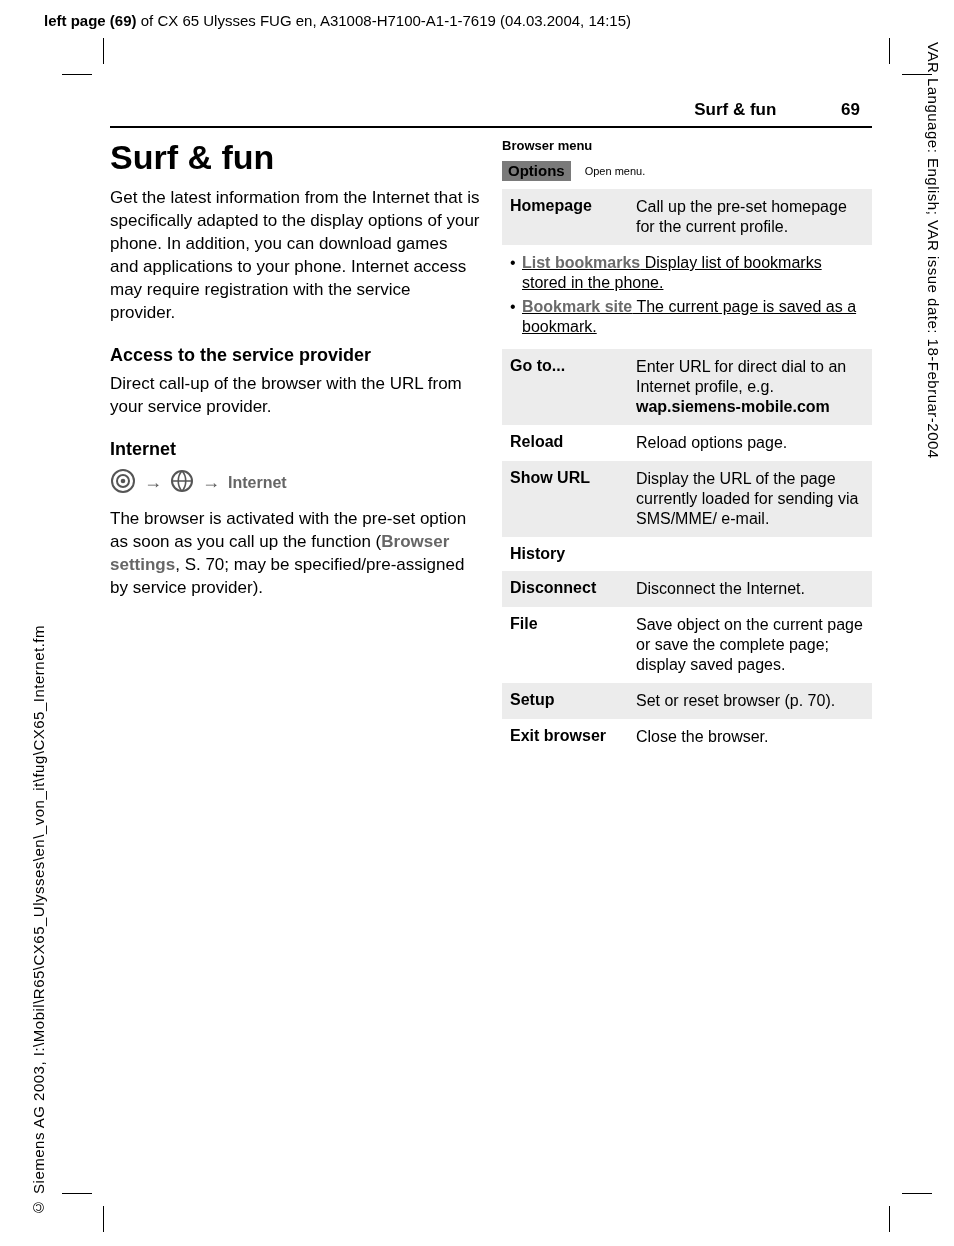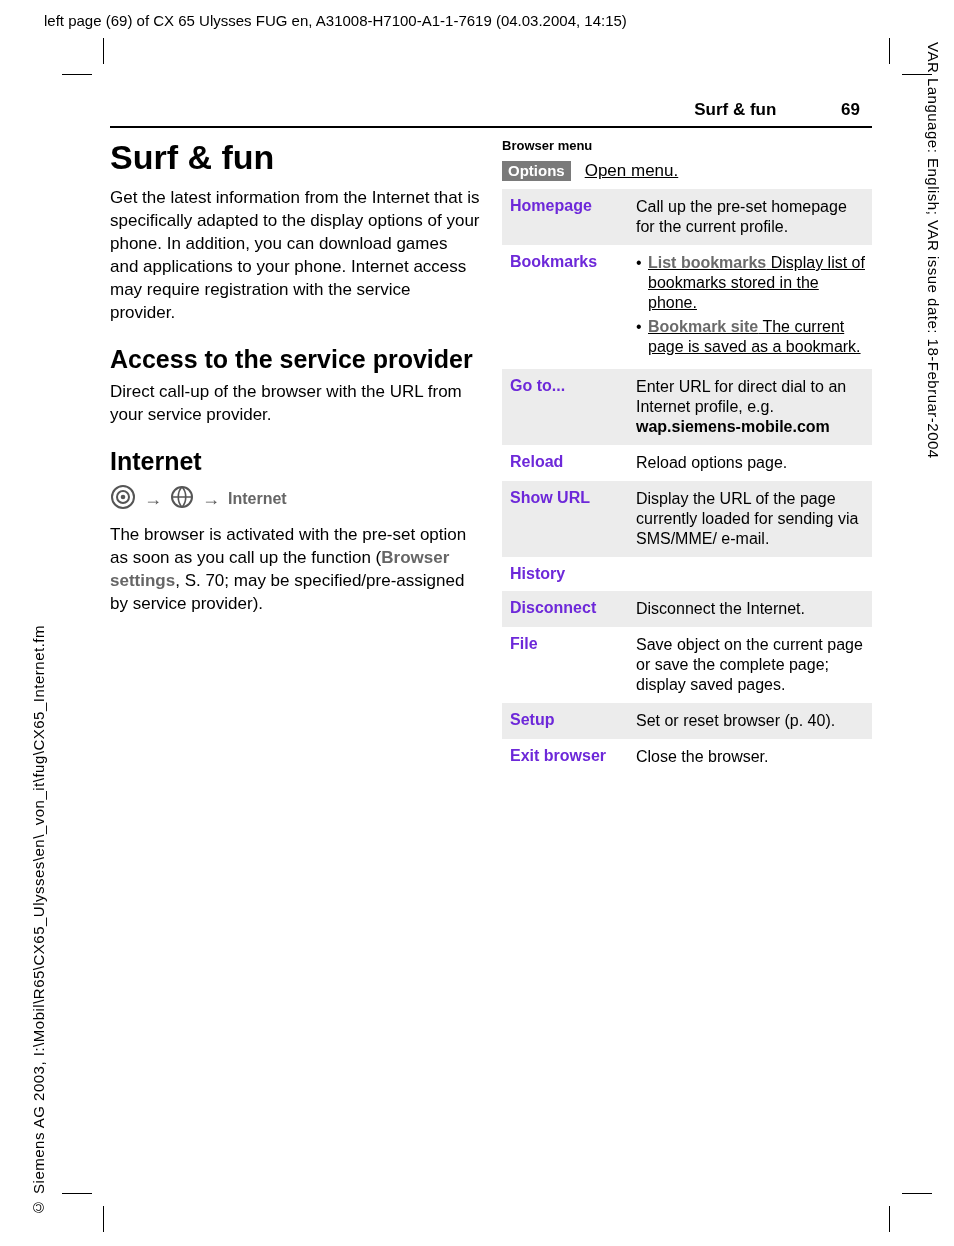--- a/index.html
+++ b/index.html
@@ -10,21 +10,21 @@
     background: #fff;
     position: relative;
     color: #000;
   }
   .top-header {
     position: absolute;
     top: 12px;
     left: 44px;
     font-size: 15px;
   }
-  .top-header .bold { font-weight: normal; margin-top: 40px; }
+  .top-header .bold { font-weight: bold; margin-top: 40px; }
   .right-vertical {
     position: absolute;
     top: 42px;
     right: 12px;
     writing-mode: vertical-rl;
     font-size: 15px;
     letter-spacing: 0.5px;
   }
   .left-vertical {
     position: absolute;
@@ -71,21 +71,21 @@
     font-size: 34px;
     font-weight: bold;
     margin-bottom: 10px;
   }
   .body-text {
     font-size: 17px;
     line-height: 1.35;
     margin-bottom: 20px;
   }
   h2.subtitle {
-    font-size: 25px;
+    font-size: 18px;
     font-weight: bold;
     line-height: 1.15;
     margin-bottom: 8px;
   }
   .nav-line {
     display: flex;
     align-items: center;
     gap: 8px;
     margin: 4px 0 10px 0;
     color: #555;
@@ -101,38 +101,38 @@
     margin-bottom: 8px;
   }
   .options-row {
     display: flex;
     align-items: center;
     gap: 14px;
     margin-bottom: 8px;
   }
   .options-badge {
     background: #7a7a7a;
-    color: #ffffff;
+    color: #000000;
     font-weight: bold;
     font-size: 15px;
     padding: 1px 6px 2px 6px;
   }
-  .options-text { font-size: 17px; text-decoration: underline; }
+  .options-text { font-size: 11px; }
 
   .menu-table { width: 100%; font-size: 16px; }
   .menu-row {
     display: flex;
     padding: 8px 6px 8px 8px;
     gap: 10px;
   }
   .menu-row:nth-child(odd) { background: #ececec; }
   .menu-label {
     width: 116px;
     flex-shrink: 0;
-    color: #6d28d9;
+    color: #000000;
     font-weight: bold;
     font-family: Arial, sans-serif;
   }
   .menu-desc {
     flex: 1;
     font-family: Arial, sans-serif;
     line-height: 1.25;
   }
   .menu-desc .b { font-weight: bold; }
   .menu-desc .g { color: #6a6a6a; font-weight: bold; }
@@ -207,21 +207,20 @@
         <span class="options-badge">Options</span>
         <span class="options-text">Open menu.</span>
       </div>
 
       <div class="menu-table">
         <div class="menu-row">
           <div class="menu-label">Homepage</div>
           <div class="menu-desc">Call up the pre-set homepage for the current profile.</div>
         </div>
         <div class="menu-row">
-          <div class="menu-label">Bookmarks</div>
           <div class="menu-desc">
             <ul>
               <li><span class="g">List bookmarks</span><span> Display list of bookmarks stored in the phone.</span></li>
               <li><span class="g">Bookmark site</span><span> The current page is saved as a bookmark.</span></li>
             </ul>
           </div>
         </div>
         <div class="menu-row">
           <div class="menu-label">Go to...</div>
           <div class="menu-desc"><span>Enter URL for direct dial to an Internet profile, e.g. </span><span class="b">wap.siemens-mobile.com</span></div>
@@ -240,21 +239,21 @@
         <div class="menu-row">
           <div class="menu-label">Disconnect</div>
           <div class="menu-desc">Disconnect the Internet.</div>
         </div>
         <div class="menu-row">
           <div class="menu-label">File</div>
           <div class="menu-desc">Save object on the current page or save the complete page; display saved pages.</div>
         </div>
         <div class="menu-row">
           <div class="menu-label">Setup</div>
-          <div class="menu-desc">Set or reset browser (p. 40).</div>
+          <div class="menu-desc">Set or reset browser (p. 70).</div>
         </div>
         <div class="menu-row">
           <div class="menu-label">Exit browser</div>
           <div class="menu-desc">Close the browser.</div>
         </div>
       </div>
     </div>
   </div>
 </div>
 

